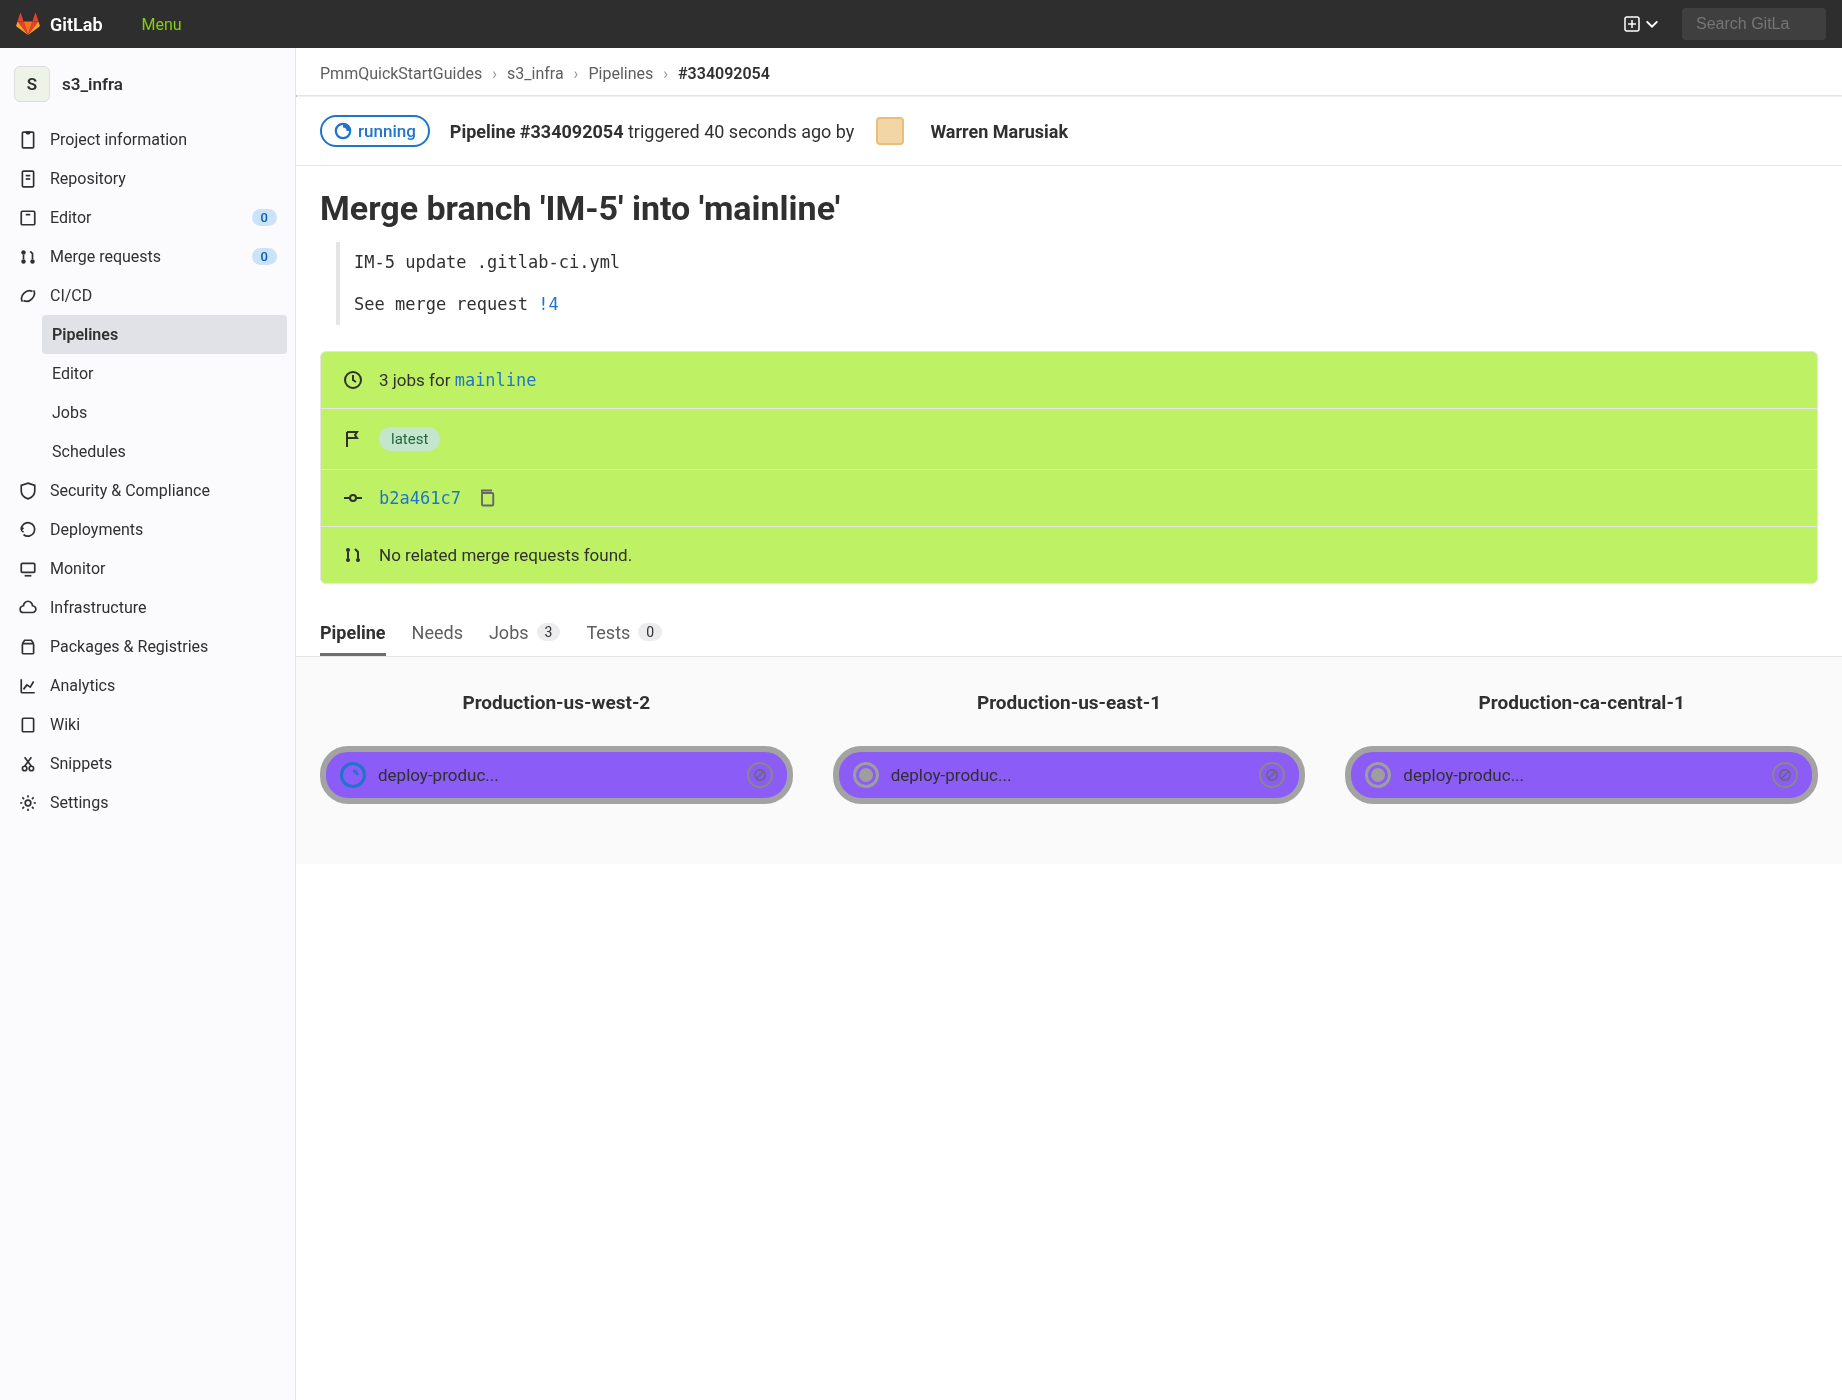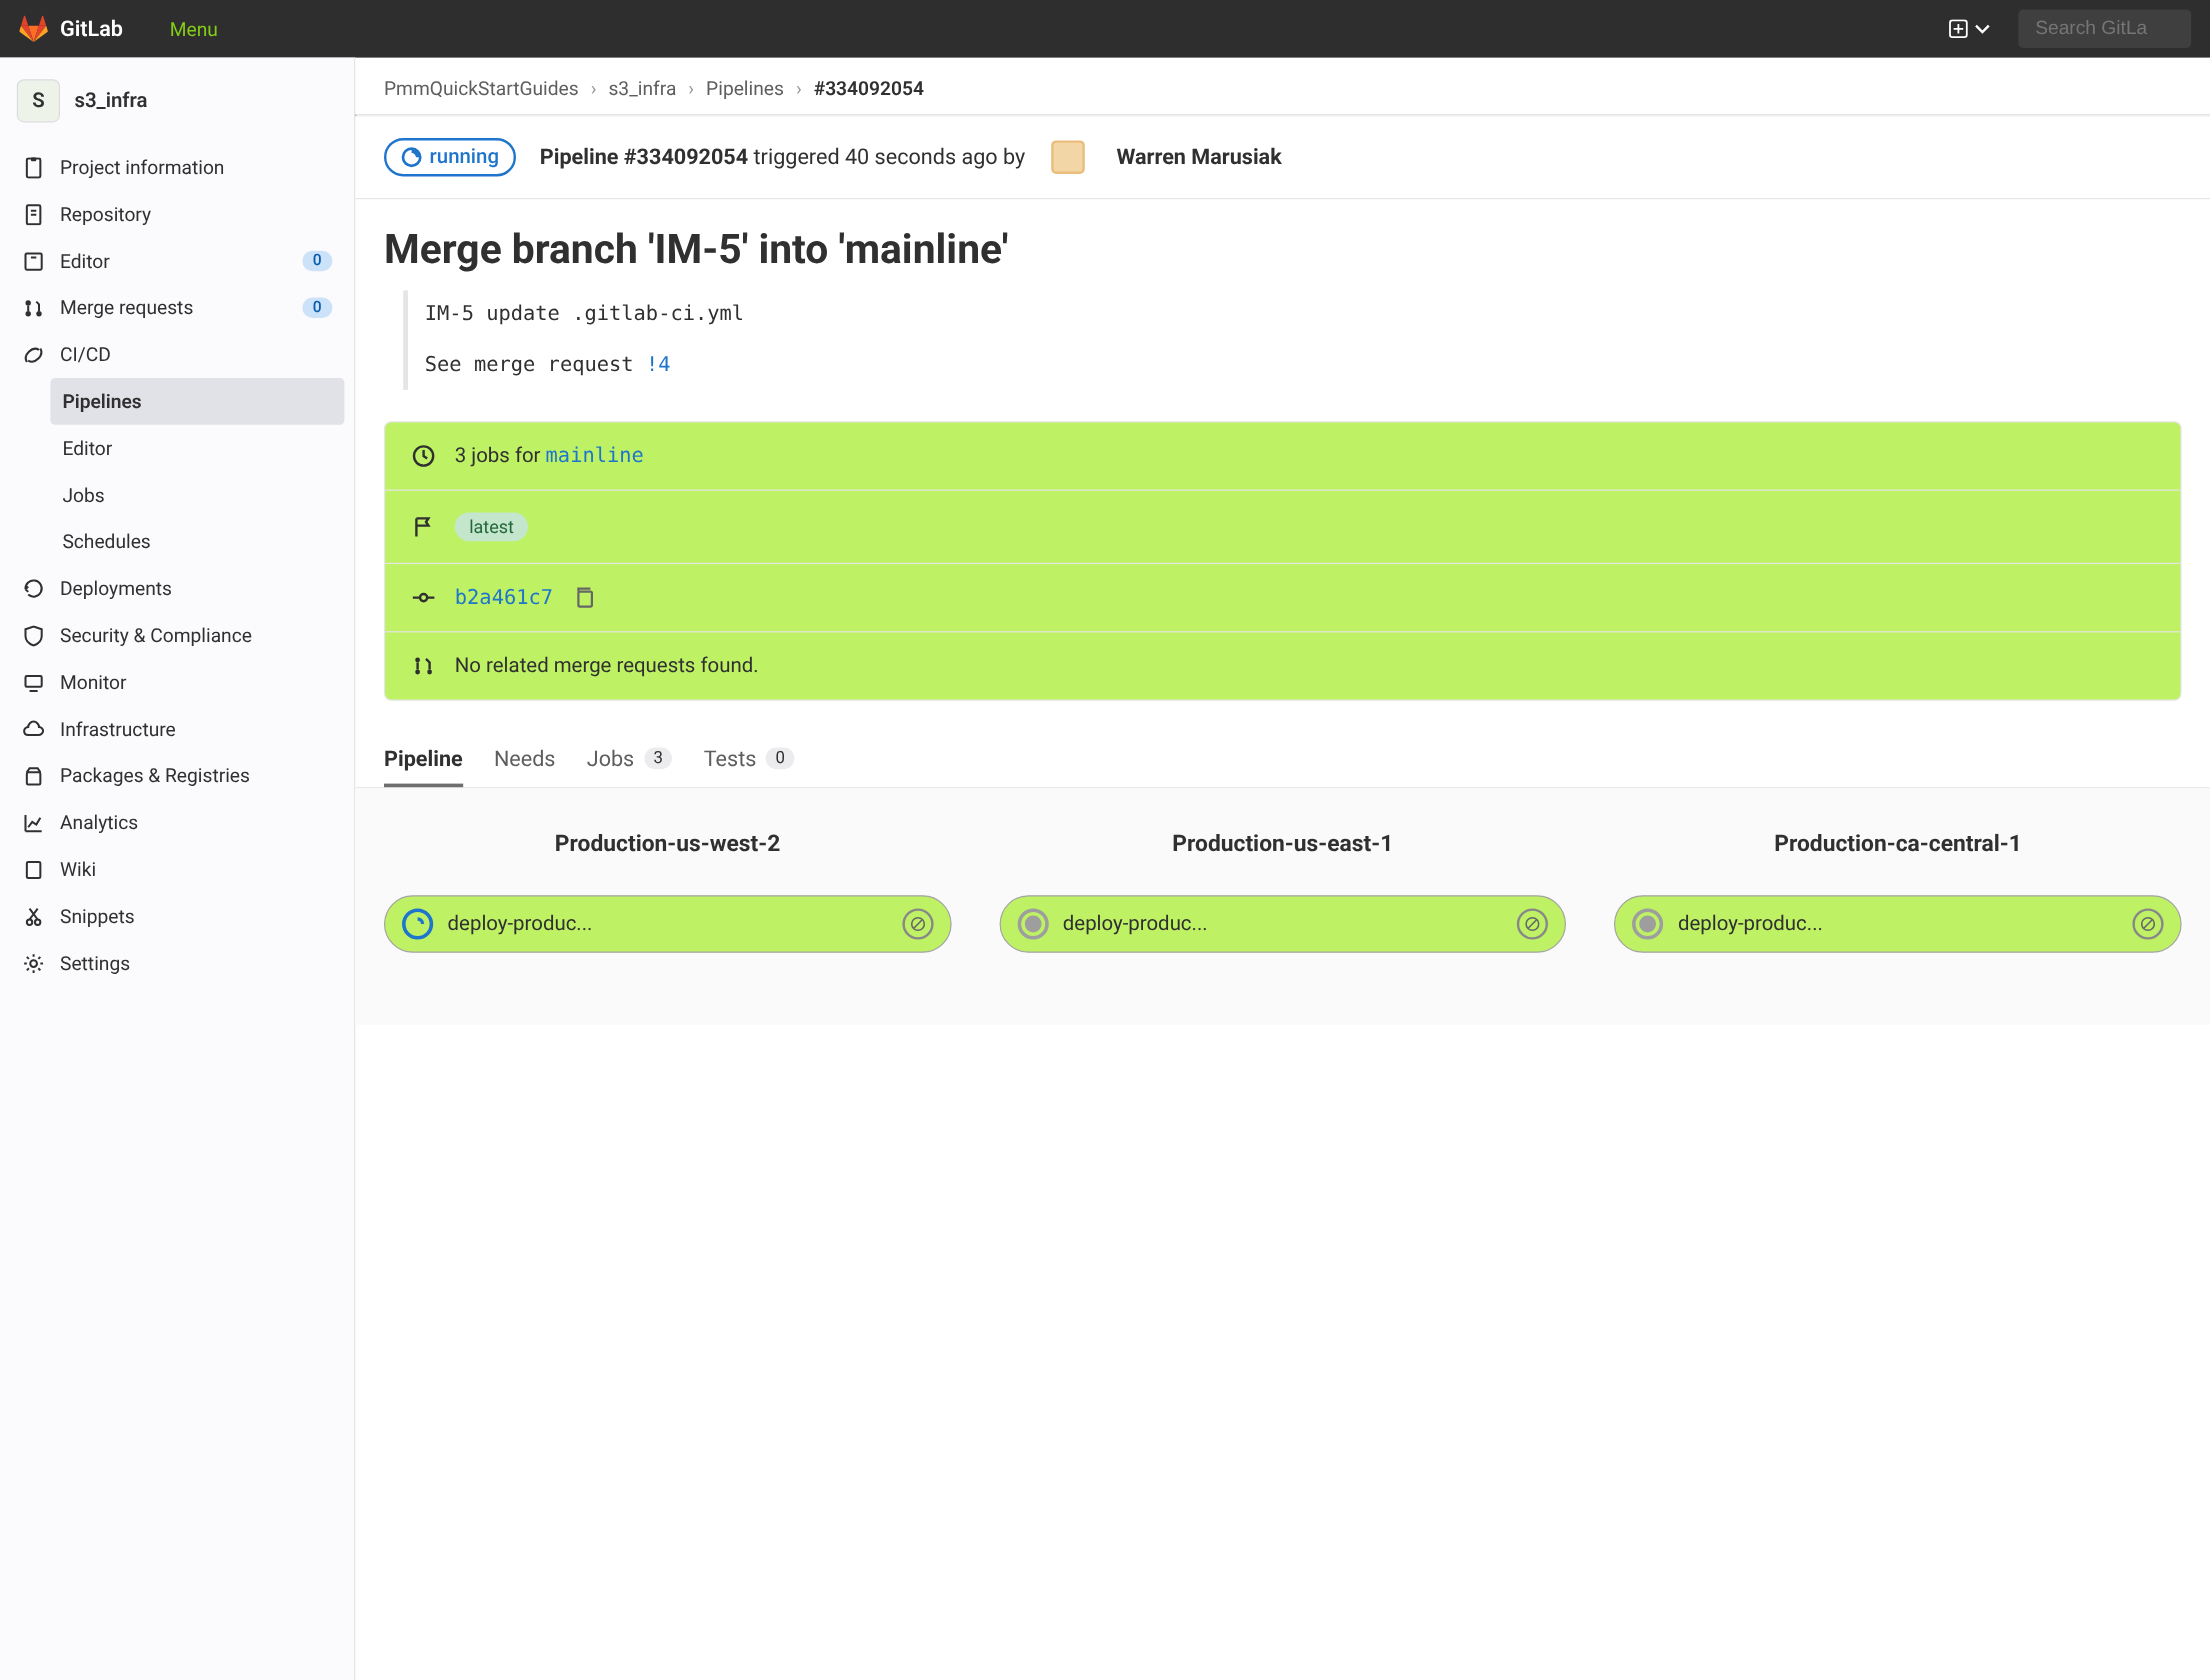--- a/index.html
+++ b/index.html
@@ -74,21 +74,21 @@
 .copy-btn{width:18px;height:18px;cursor:pointer}
 
 .tabs{display:flex;gap:26px;padding:0 24px;margin-top:28px;border-bottom:1px solid var(--gl-border);font-size:18px}
 .tab{padding:10px 0;color:var(--gl-muted);display:flex;align-items:center;gap:8px;cursor:pointer;border-bottom:3px solid transparent}
 .tab.active{color:var(--gl-text);font-weight:700;border-bottom-color:#6e6e6e}
 .tab .count{background:var(--gl-counter-bg);border-radius:10px;padding:1px 8px;font-size:14px;color:var(--gl-text)}
 
 .pipe-wrap{background:#fafafa;padding:26px 24px 60px;display:flex;gap:40px}
 .pipe-col{flex:1;min-width:0}
 .pipe-col h3{font-weight:700;font-size:19px;margin:8px 0 32px;text-align:center}
-.job-pill{display:flex;align-items:center;gap:12px;border:1px solid #a3a3a3;border-radius:28px;padding:10px 14px;background:#bef264}
+.job-pill{display:flex;align-items:center;gap:12px;border:6px solid #a3a3a3;border-radius:28px;padding:10px 14px;background:#8b5cf6}
 .job-pill .status{width:26px;height:26px;border-radius:50%;border:3px solid #9e9e9e;display:flex;align-items:center;justify-content:center}
 .job-pill .status.running{border-color:var(--gl-running)}
 .job-pill .status .dot{width:14px;height:14px;border-radius:50%;background:#9e9e9e}
 .job-pill .label{flex:1;font-size:17px;white-space:nowrap;overflow:hidden;text-overflow:ellipsis}
 .job-pill .retry{width:26px;height:26px;border-radius:50%;border:2px solid #888;display:flex;align-items:center;justify-content:center}
 .job-pill svg{width:14px;height:14px;fill:#666}
 .mono{font-family:ui-monospace,SFMono-Regular,Menlo,Consolas,monospace}
 </style>
 </head>
 <body>
@@ -198,32 +198,32 @@
           <div class="nav-item">
             <span>Jobs</span>
           </div>
           <div class="nav-item">
             <span>Schedules</span>
           </div>
         </div>
         <div class="nav-item">
           <span class="icon">
             <svg viewBox="0 0 16 16">
+              <path d="M8 1l6 2v5c0 4-3 6-6 7-3-1-6-3-6-7V3z" fill="none" stroke="#303030" stroke-width="1.5"></path>
+            </svg>
+          </span>
+          <span>Security &amp; Compliance</span>
+        </div>
+        <div class="nav-item">
+          <span class="icon">
+            <svg viewBox="0 0 16 16">
               <path d="M2 8a6 6 0 1 1 2 4M2 8l2-2M2 8l2 2" fill="none" stroke="#303030" stroke-width="1.5"></path>
             </svg>
           </span>
           <span>Deployments</span>
-        </div>
-        <div class="nav-item">
-          <span class="icon">
-            <svg viewBox="0 0 16 16">
-              <path d="M8 1l6 2v5c0 4-3 6-6 7-3-1-6-3-6-7V3z" fill="none" stroke="#303030" stroke-width="1.5"></path>
-            </svg>
-          </span>
-          <span>Security &amp; Compliance</span>
         </div>
         <div class="nav-item">
           <span class="icon">
             <svg viewBox="0 0 16 16">
               <rect x="2" y="3" width="12" height="8" rx="1" fill="none" stroke="#303030" stroke-width="1.5"></rect>
               <line x1="5" y1="14" x2="11" y2="14" stroke="#303030" stroke-width="1.5"></line>
             </svg>
           </span>
           <span>Monitor</span>
         </div>

